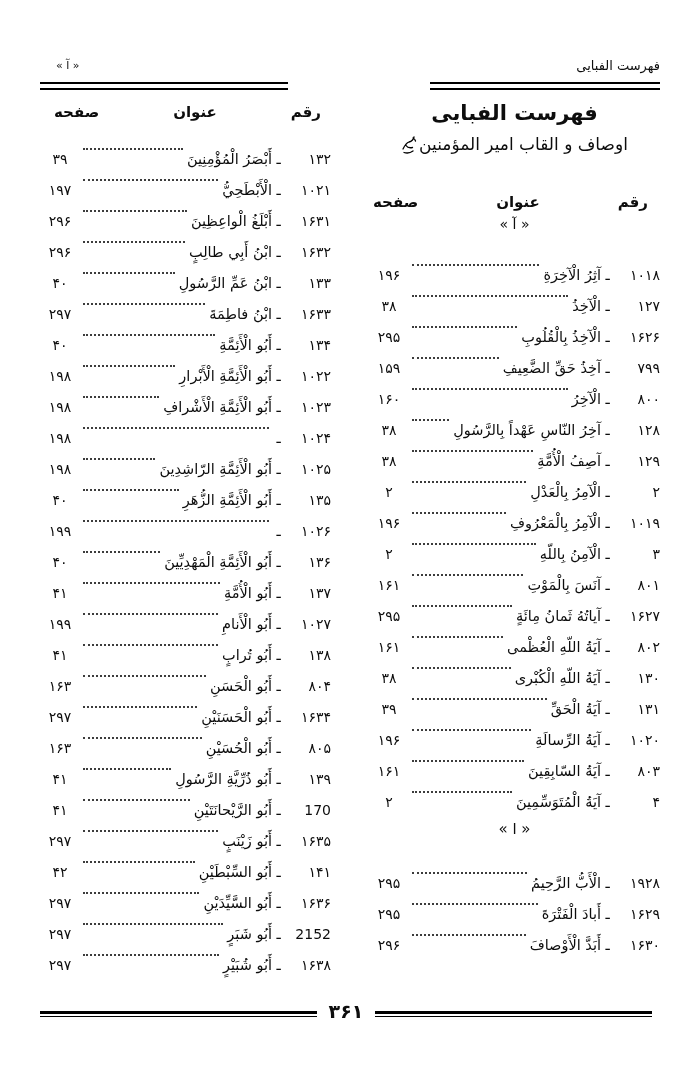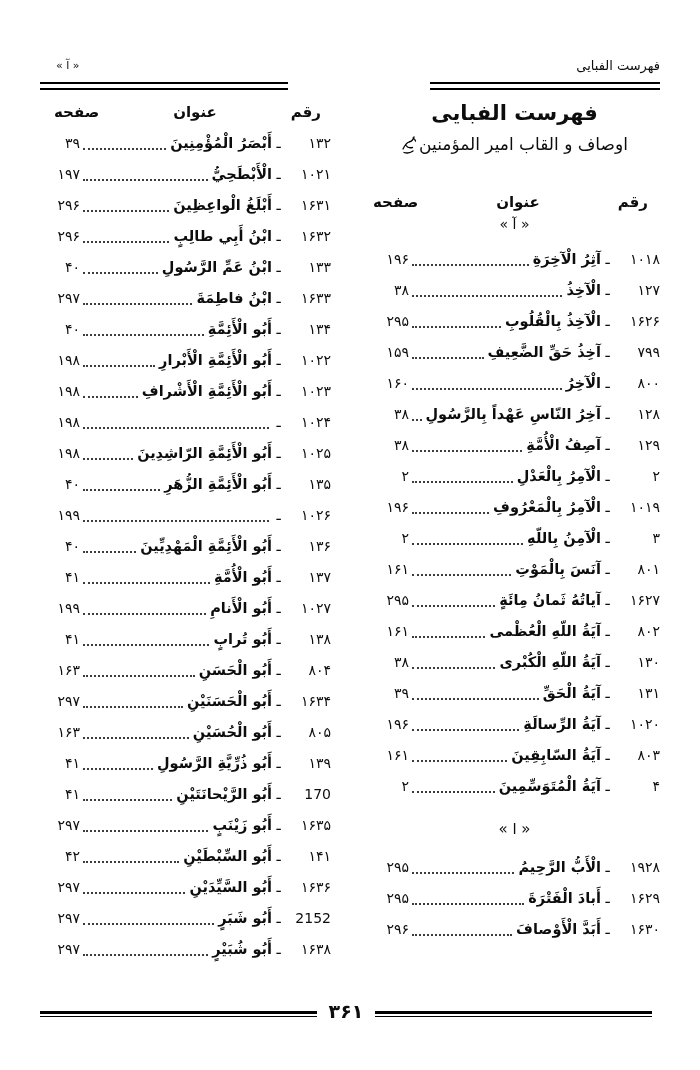--- a/index.html
+++ b/index.html
@@ -25,26 +25,26 @@
   .headrow { display:flex; justify-content:space-between; align-items:baseline;
              font-weight:bold; font-size:15px; line-height:24px; }
   .col-right .headrow { margin-top:24px; padding:0 12px 0 4px; }
   .col-left  .headrow { margin-top:4px;  padding:0 10px 0 14px; }
   .marker { text-align:center; font-size:14px; line-height:24px; margin-top:-2px; }
   .marker.m2 { margin-top:12px; font-size:15px; line-height:30px; }
   .rows { margin-top:8px; }
   .col-left .rows { margin-top:4px; }
   .row { display:flex; align-items:baseline; height:31px; line-height:31px;
          font-size:14.5px; white-space:nowrap; }
-  .num { width:46px; text-align:right; font-size:14px; flex:none; }
+  .num { width:46px; text-align:right; font-size:14px; flex:none;margin-top:16px; }
   .dash { width:13px; text-align:center; flex:none; }
-  .ttl { flex:none; padding-left:1px;font-weight:bold; }
+  .ttl { flex:none; padding-left:1px; }
   .leader { flex:1 1 6px; min-width:6px; align-self:flex-end;
             margin:0 3px 9px 3px; border-bottom:2px dotted #3c3c3c; }
-  .pg { min-width:40px; text-align:right; font-size:14px; flex:none; }
+  .pg { min-width:40px; text-align:center; font-size:14px; flex:none; }
   
   .pagefoot { position:absolute; left:40px; right:48px; top:1004px;
               display:flex; align-items:center; gap:12px; }
   .frule { flex:1; height:6px; border-top:3px solid #000; border-bottom:1px solid #000; }
   .fnum { font-size:19px; font-weight:bold; line-height:1; transform:translateY(-2px); }
 </style>
 </head>
 <body>
 
 <div class="page">

